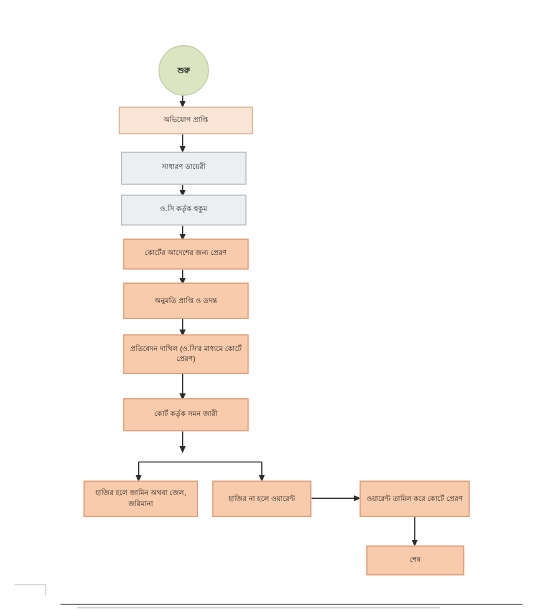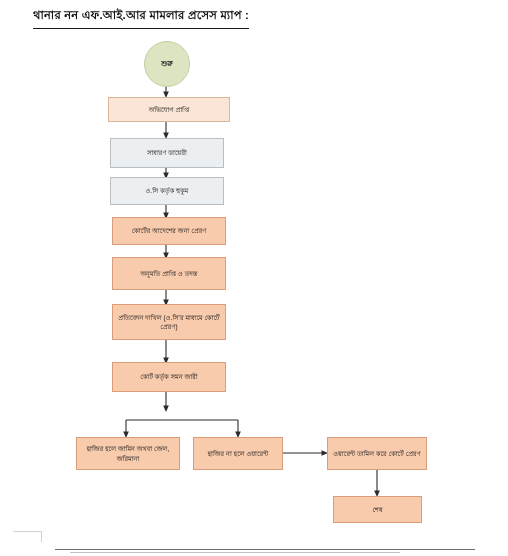--- a/index.html
+++ b/index.html
@@ -91,21 +91,20 @@
     position: absolute;
     border-top: 1px solid #d2d2d2;
     border-right: 1px solid #d2d2d2;
   }
 </style>
 </head>
 <body>
 
 <div id="canvas">
 
-  <div class="title">থানার নন এফ.আই.আর মামলার প্রসেস ম্যাপ  :</div>
 
   <svg id="svg-layer" viewBox="0 0 508 556" xmlns="http://www.w3.org/2000/svg">
     <defs>
       <marker id="arrowhead" markerWidth="7" markerHeight="7" refX="3.2" refY="3" orient="auto" markerUnits="strokeWidth">
         <path d="M0,0.4 L6,3 L0,5.6 z" fill="#2b2b2b"></path>
       </marker>
     </defs>
     <g stroke="#2b2b2b" stroke-width="1.1" fill="none">
       <line x1="166" y1="86" x2="166" y2="95" marker-end="url(#arrowhead)"></line>
       <line x1="166" y1="122" x2="166" y2="136" marker-end="url(#arrowhead)"></line>

